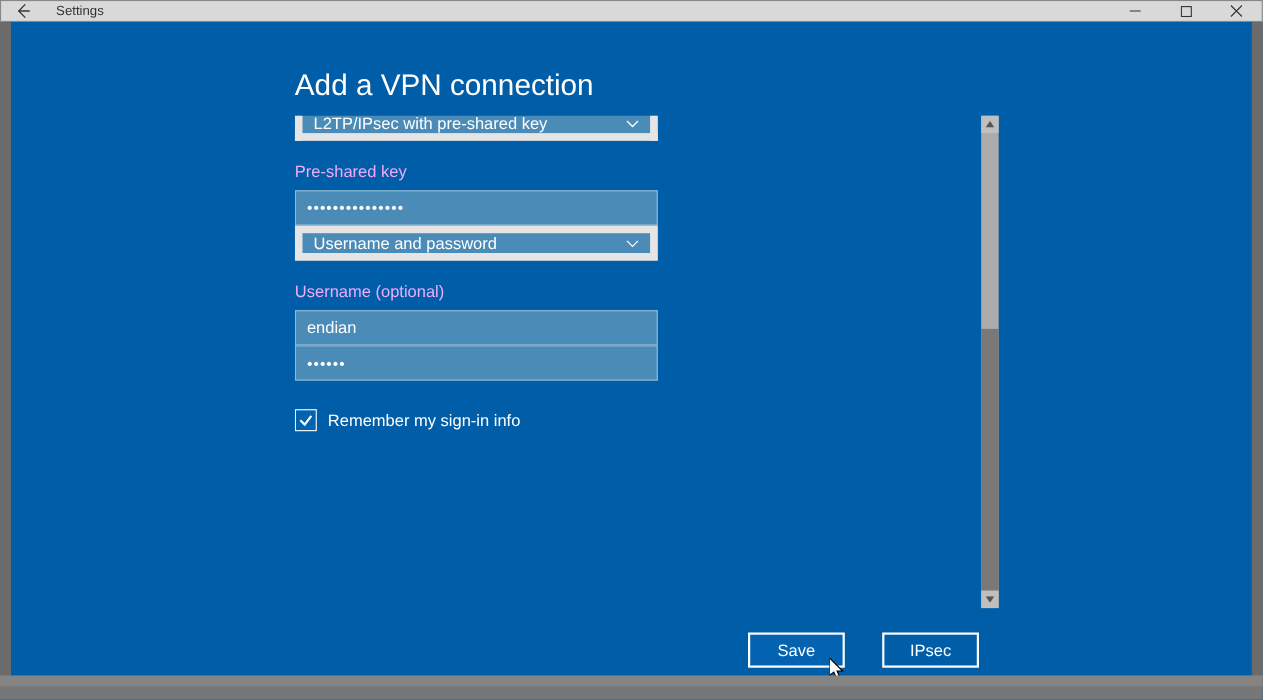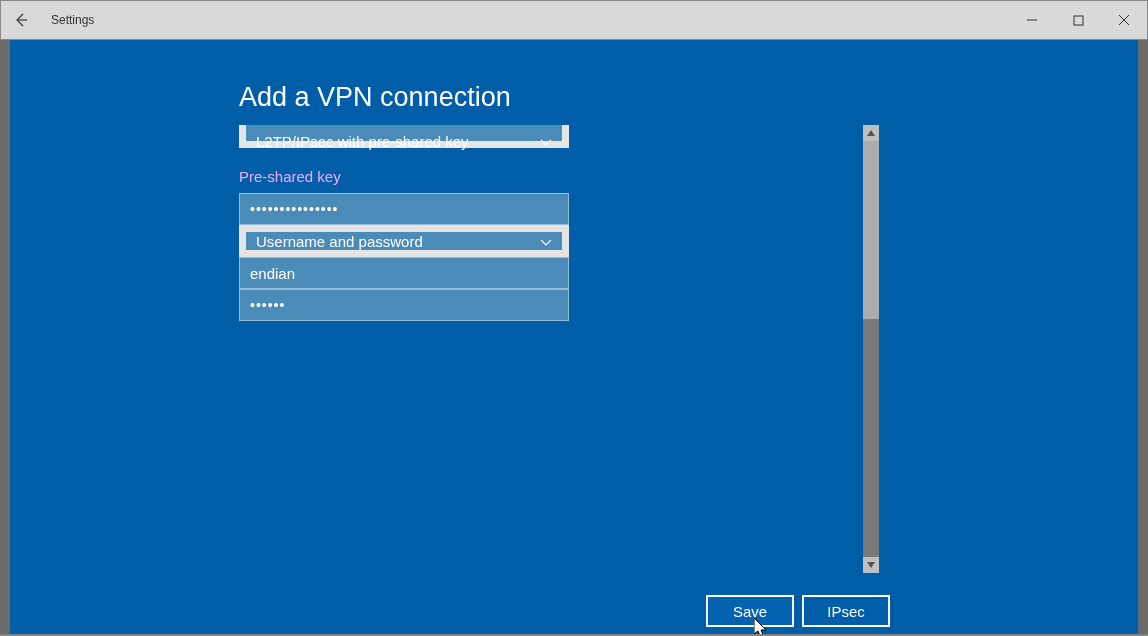--- a/index.html
+++ b/index.html
@@ -1,57 +1,57 @@
 <!DOCTYPE html>
 <html><head>
   <meta charset="utf-8">
   <style>
     * { box-sizing: border-box; margin: 0; padding: 0; font-family: "Segoe UI", Tahoma, sans-serif; }
     body { width: 1148px; height: 636px; overflow: hidden; background: #777; }
 
     .window-chrome {
-      width: 100%; height: 40px; background: #d9d9d9;
+      width: 100%; height: 20px; background: #d9d9d9;
       border: 1px solid #888; display: flex; align-items: center;
       position: relative;
     }
     .back-btn { width:40px; height:100%; display:flex; align-items:center; justify-content:center; cursor:pointer; }
     .title { font-size:12px; color:#333; margin-left:10px; }
     .chrome-right { position:absolute; right:0; top:0; height:100%; display:flex; }
     .chrome-btn { width:46px; height:100%; display:flex; align-items:center; justify-content:center; font-size:12px; cursor:pointer; }
 
     .backdrop {
       width:100%; height:604px; background:#6b6b6b; position:relative;
     }
     .taskbar { position:absolute; left:0; right:0; bottom:0; height:10px; background:#848484; }
 
     .overlay {
       position:absolute; top:0; left:10px; right:10px; height:600px;
       background:#005ea8;
       color:#fff;
     }
 
     .content {
-      position:absolute; left:229px; top:42px; width:640px;
+      position:absolute; left:258px; top:42px; width:640px;
     }
     .heading { font-size:27px; font-weight:300; color:#fff; margin-bottom:12px; }
 
     .scroll-area {
       position:relative; height:448px; overflow:hidden;
     }
 
     .form-col { width:330px; }
 
     .field-label { font-size:15px; color:#f0abfc; margin-bottom:8px; margin-top:20px; }
 
     .select {
       width:330px; height:32px; background:#4a8bb8; border:7px solid #e5e5e5;
       display:flex; align-items:center; padding:0 10px; cursor:pointer; position:relative;
       color:#fff; font-size:15px;
     }
-    .select.halfcut { height:20px; border-top:none; align-items:center; padding-top:16px; }
+    .select.halfcut { height:20px; border-top:none; align-items:flex-end; padding-top:16px; }
     .select .val { flex:1; white-space:nowrap; overflow:hidden; }
     .chev { position:absolute; right:10px; }
 
     .textbox {
       width:330px; height:32px; background:#4a8bb8; border:1px solid #93bdd7;
       color:#fff; font-size:15px; padding:0 10px; outline:none;
     }
     .textbox::placeholder { color:#cfe2ef; }
 
     .checkbox-row { display:flex; align-items:center; margin-top:26px; cursor:pointer; }
@@ -61,21 +61,21 @@
     }
     .cbx svg { display:block; }
     .cbx-label { font-size:15px; color:#fff; }
 
     .scrollbar { position:absolute; right:0; top:0; width:16px; height:100%; background:#acacac; }
     .sb-btn { width:16px; height:16px; background:#bfbfbf; display:flex; align-items:center; justify-content:center; cursor:pointer; position:absolute; }
     .sb-btn.up { top:0; }
     .sb-btn.down { bottom:0; }
     .sb-thumb { position:absolute; left:0; width:16px; background:#797979; cursor:pointer; }
 
-    .buttons { position:absolute; right:248px; top:555px; display:flex; gap:8px; }
+    .buttons { position:absolute; right:248px; top:555px; display:flex; gap:34px; }
     .btn {
       min-width:88px; height:32px; border:2px solid #fff; background:transparent;
       color:#fff; font-size:15px; padding:0 22px; cursor:pointer;
     }
     .btn.primary { background:#0363b1; }
 
     .cursor { position:absolute; width:16px; height:22px; pointer-events:none; }
 
     .dots { letter-spacing:1px; font-size:14px; font-family:Arial,sans-serif; }
   </style>
@@ -135,26 +135,35 @@
 
           <div class="select">
             <span class="val">Username and password</span>
             <span class="chev">
               <svg width="12" height="8" viewBox="0 0 12 8">
                   <path d="M1 1 L6 6 L11 1" stroke="#fff" stroke-width="1.2" fill="none"></path>
                 </svg>
             </span>
           </div>
 
+          <div class="field-label">Username (optional)</div>
           <input class="textbox" type="text" value="endian" style="">
 
           <div class="textbox dots" style="display:flex;align-items:center;">
             <span>••••••</span>
           </div>
 
+          <div class="checkbox-row">
+            <div class="cbx">
+              <svg width="14" height="14" viewBox="0 0 14 14">
+                  <path d="M2 7 L6 11 L12 3" stroke="#fff" stroke-width="2" fill="none"></path>
+                </svg>
+            </div>
+            <span class="cbx-label">Remember my sign-in info</span>
+          </div>
 
         </div>
 
         <div class="scrollbar">
           <div class="sb-btn up">
             <svg width="8" height="6" viewBox="0 0 8 6">
                 <path d="M0 6 L4 0 L8 6 Z" fill="#555"></path>
               </svg>
           </div>
           <div class="sb-thumb" style="top:194px;height:238px;"></div>

